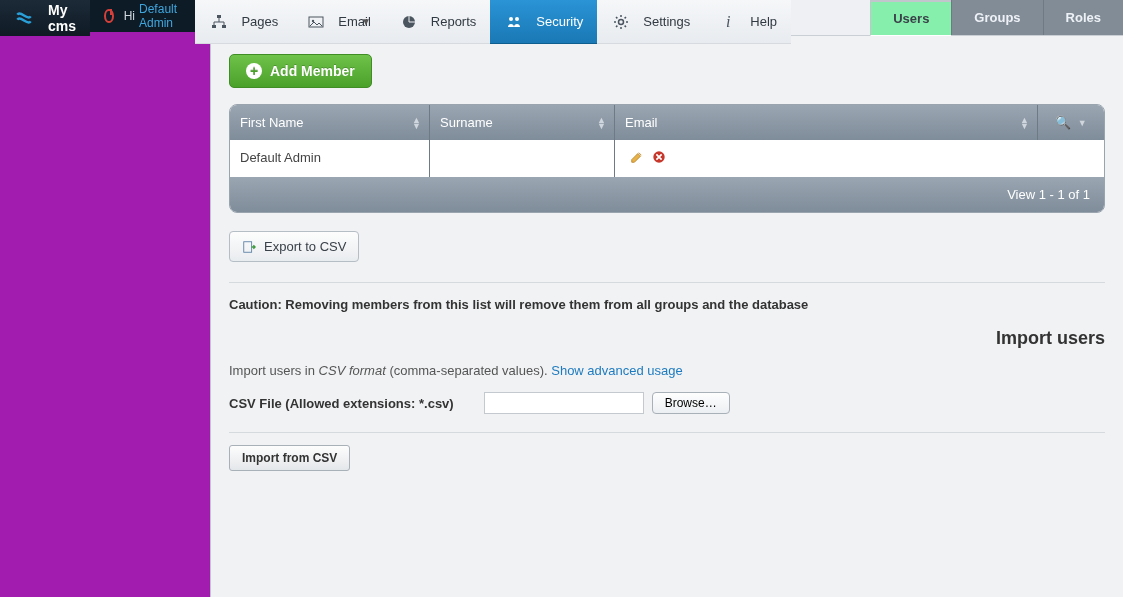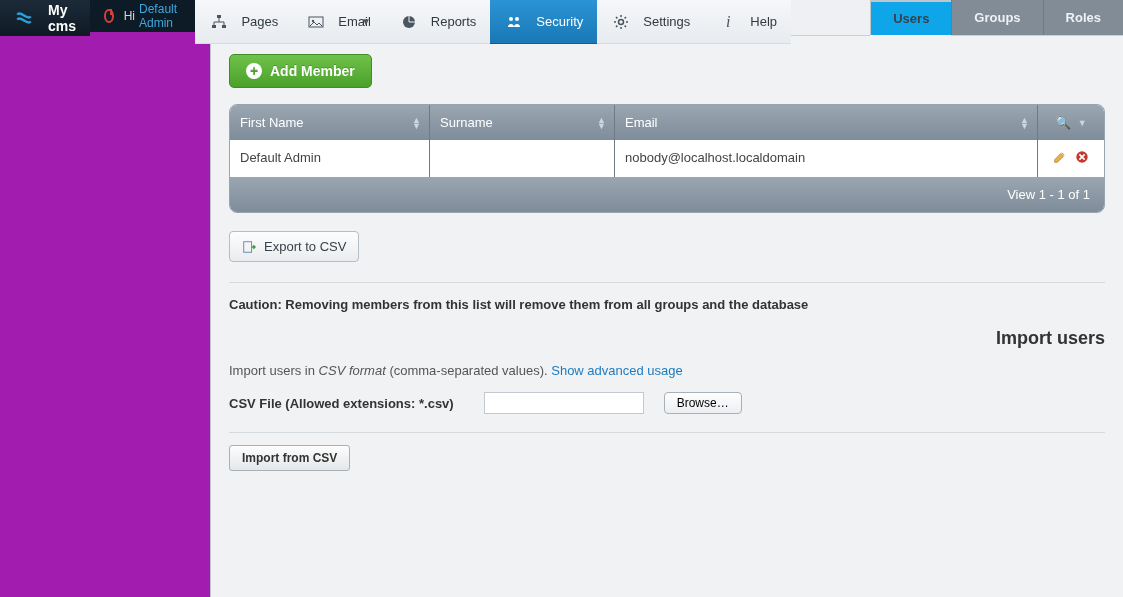--- a/index.html
+++ b/index.html
@@ -21,21 +21,21 @@
 .nav-item.active .ico { color:#fff; }
 .nav-item .chev { position:absolute; right:14px; color:#555; font-size:10px; }
 
 
 .main { flex:1; background:#f0f2f4; display:flex; flex-direction:column; }
 .topbar { height:36px; background:#eef0f3; border-bottom:1px solid #c9cfd5; display:flex; align-items:center; padding-left:18px; }
 .topbar .title { font-weight:bold; color:#4d555c; font-size:15px; display:flex; align-items:center; }
 .topbar .title .ico { margin-right:8px; color:#393f45; }
 .tabs { margin-left:auto; display:flex; height:100%; }
 .tab { padding:0 22px; display:flex; align-items:center; font-size:13px; color:#eef2f6; background:#828c97; border-left:1px solid #707a84; cursor:pointer; font-weight:bold;}
-.tab.active { background:#0ea5e9; color:#3a4149; border-bottom:1px solid #fff; border-top:2px solid #c0c6cc; margin-bottom:-1px;}
+.tab.active { background:#86efac; color:#3a4149; border-bottom:1px solid #fff; border-top:2px solid #c0c6cc; margin-bottom:-1px;}
 .tabs .tab:first-child.active { border-left:1px solid #c0c6cc; }
 
 .content { padding:18px 18px 0 18px; }
 
 .btn-add { background:linear-gradient(#6fc24a, #4aa12a); border:1px solid #3f8d24; color:#fff; font-weight:bold; font-size:14px; padding:8px 16px; border-radius:5px; display:inline-flex; align-items:center; cursor:pointer; text-shadow:0 -1px 0 rgba(0,0,0,0.2); }
 .btn-add .plus { width:16px; height:16px; border-radius:50%; background:#fff; color:#4aa12a; display:inline-flex; align-items:center; justify-content:center; margin-right:8px; font-weight:bold; font-size:14px; line-height:1;}
 
 .grid { margin-top:16px; border:1px solid #9aa4af; border-radius:8px; overflow:hidden; background:#fff;}
 .grid-head { display:flex; background:linear-gradient(#9aa6b2, #7f8c99); color:#fff; font-size:13px; }
 .grid-head .col { padding:10px 10px; position:relative; }
@@ -61,21 +61,21 @@
 .caution { color:#333; font-weight:bold; font-size:13px; }
 
 h2.import { margin-top:16px; font-size:18px; color:#333; font-weight:bold;text-align:right;}
 
 .import-desc { margin-top:14px; color:#555; font-size:13px;}
 .import-desc em { font-style:italic; }
 .import-desc a { color:#1f7bbf; text-decoration:none;}
 
 .file-row { margin-top:14px; display:flex; align-items:center; gap:30px;}
 .file-label { font-weight:bold; font-size:13px; color:#333;}
-.file-input-wrap { display:flex; align-items:center; gap:20px;}
+.file-input-wrap { display:flex; align-items:center; gap:8px;}
 .file-text { width:160px; height:22px; border:1px solid #c3c9cf; background:#fff;}
 .btn-browse { background:linear-gradient(#fefefe, #eceff2); border:1px solid #a8b0b8; border-radius:4px; padding:3px 12px; font-size:12px; cursor:pointer;}
 
 hr.sep2 { border:none; border-top:1px solid #d5dadf; margin:18px 0 12px 0;}
 
 .btn-import { background:linear-gradient(#fdfdfd, #e4e7ea); border:1px solid #a8b0b8; border-radius:3px; padding:5px 12px; font-size:12px; font-weight:bold; color:#333; cursor:pointer;}
 </style>
 </head>
 <body>
 
@@ -192,21 +192,20 @@
             <span class="sort">▲<br>▼</span>
           </div>
           <div class="col col-actions">
             <span class="mag">🔍</span>
             <span class="chevd">▼</span>
           </div>
         </div>
         <div class="grid-row">
           <div class="col col-first">Default Admin</div>
           <div class="col col-surname"></div>
-          <div class="col col-email">nobody@localhost.localdomain</div>
           <div class="col col-actions">
             <span class="edit-ico"><svg viewBox="0 0 16 16">
                   <path d="M2 11l7-7 3 3-7 7H2v-3z" fill="#e8b24a" stroke="#b8862a"></path>
                   <path d="M10 3l3 3" stroke="#b8862a"></path>
                 </svg></span>
             <span class="del-ico"><svg viewBox="0 0 16 16">
                   <circle cx="8" cy="8" r="6.5" fill="#c7372c"></circle>
                   <path d="M5 5l6 6M11 5l-6 6" stroke="#fff" stroke-width="2"></path>
                 </svg></span>
           </div>

